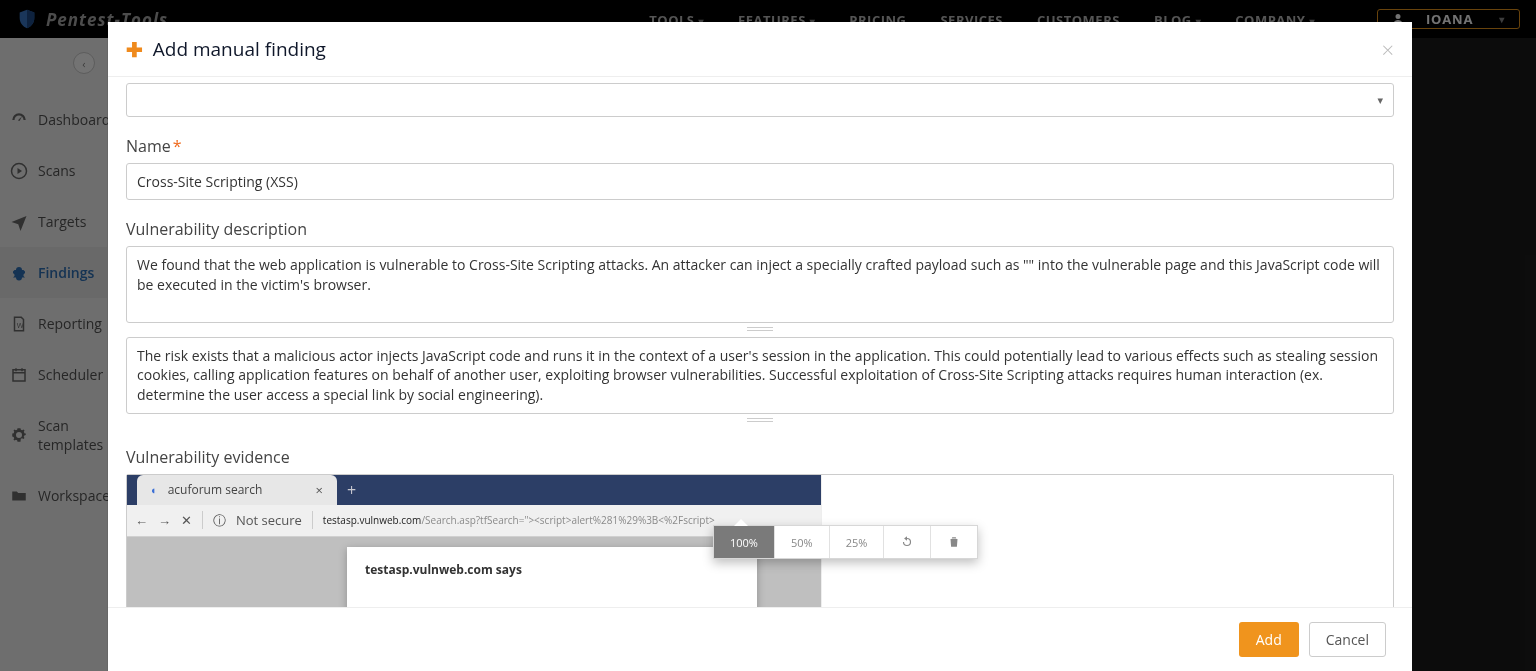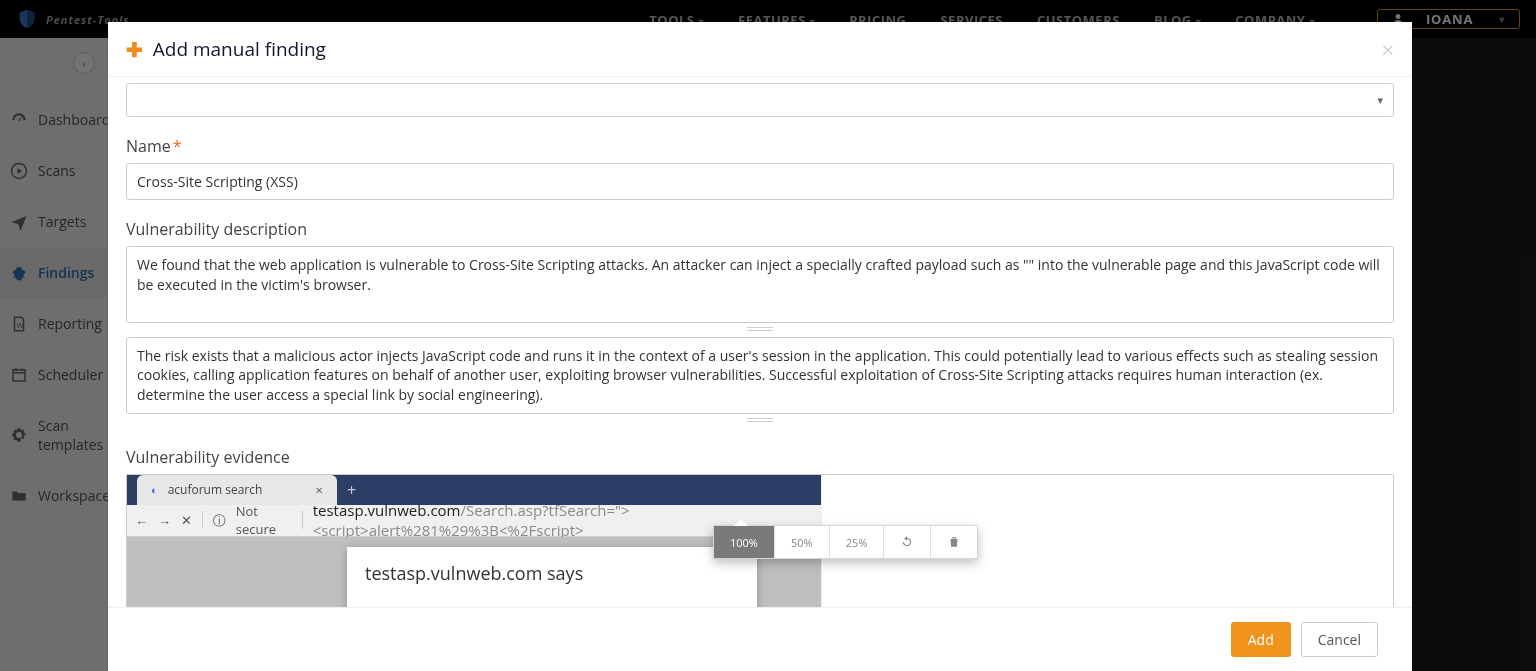--- a/index.html
+++ b/index.html
@@ -4,21 +4,21 @@
 <style>
   * { box-sizing: border-box; margin: 0; padding: 0; font-family: "Open Sans", "Segoe UI", Arial, sans-serif; }
   html, body { width: 1536px; height: 671px; overflow: hidden; background: #1c1c1c; }
 
   
   .topbar {
     position: absolute; left: 0; top: 0; right: 0; height: 38px;
     background: #000; display: flex; align-items: center;
     padding: 0 16px; color: #bdbdbd; font-size: 13px; font-weight: 700;
   }
-  .brand { display: flex; align-items: center; gap: 8px; color: #a9a9a9; font-size: 11px; letter-spacing: 1px; font-style: italic;}
+  .brand { display: flex; align-items: center; gap: 8px; color: #a9a9a9; font-size: 17px; letter-spacing: 1px; font-style: italic;}
   .brand svg { width: 22px; height: 22px; }
   .topnav { margin-left: auto; display: flex; gap: 34px; align-items: flex-end; }
   .topnav .navitem { cursor: pointer; letter-spacing: .5px; }
   .caret { font-size: 10px; margin-left: 4px; color:#888;}
   .userbox {
     margin-left: 28px; border: 1px solid #e7951c; padding: 0 14px;
     border-radius: 3px; color: #fff; display: flex; align-items: center; gap: 22px;
     font-size: 13px; letter-spacing: .8px;
   }
 
@@ -124,33 +124,33 @@
   .ev-tab .tab-x { margin-left: auto; color: #555; font-size: 13px;}
   .ev-newtab {
     color: #c8c8d0; font-size: 16px; padding: 4px 10px;
   }
   .ev-addr {
     background: #f0f0f0; height: 32px; display:flex; align-items:center;
     padding: 0 8px; gap: 10px; border-bottom:1px solid #d0d0d0;
     font-size: 13px; color:#555;
   }
   .ev-addr .sep { width:1px; height:18px; background:#ccc; }
-  .ev-url { font-size: 15px; }
+  .ev-url { font-size: 10px; }
   .ev-url .host { color:#222; }
   .ev-url .path { color:#8a8a8a; }
   .ev-content {
     background: #bfbfbf; height: 108px; position: relative;
   }
   .ev-alert {
     position: absolute; left: 220px; top: 10px; width: 410px;
     background: #fff; padding: 14px 18px 16px 18px;
     box-shadow: 0 2px 8px rgba(0,0,0,.25);
     font-size: 14px; color:#333;
   }
-  .ev-alert .msg { font-weight: 400; margin-bottom: 20px; font-size: 18px;}
+  .ev-alert .msg { font-weight: 700; margin-bottom: 20px; font-size: 12px;}
   .ev-side { flex:1; background:#fff; }
 
   
   .imgtoolbar {
     position: absolute; left: 605px; bottom: 48px;
     background: #fff; border: 1px solid #d7d7d7;
     box-shadow: 0 4px 10px rgba(0,0,0,.25);
     display: flex; height: 34px; align-items: stretch;
     z-index: 5;
   }
@@ -163,21 +163,21 @@
     border: none; background: #fff; border-right: 1px solid #e1e1e1;
     padding: 0 16px; font-size: 11px; color:#888; cursor: pointer;
     display:flex; align-items:center; justify-content:center;
   }
   .imgtoolbar button.active { background:#7a7a7a; color:#fff; }
   .imgtoolbar button:last-child { border-right: none; }
   .imgtoolbar svg { width:14px; height:14px; fill:#888; }
 
   
   .modal-footer {
-    border-top: 1px solid #eee; padding: 14px 34px;
+    border-top: 1px solid #eee; padding: 14px 26px;
     display: flex; justify-content: flex-end; gap: 10px;
     background:#fff;
   }
   .btn { padding: 7px 16px; font-size: 14px; border-radius: 3px; cursor: pointer; border:1px solid transparent;}
   .btn-primary { background: #f0941d; color: #fff; }
   .btn-default { background: #fff; color: #555; border: 1px solid #ccc; }
 
 </style>
 </head>
 <body>

